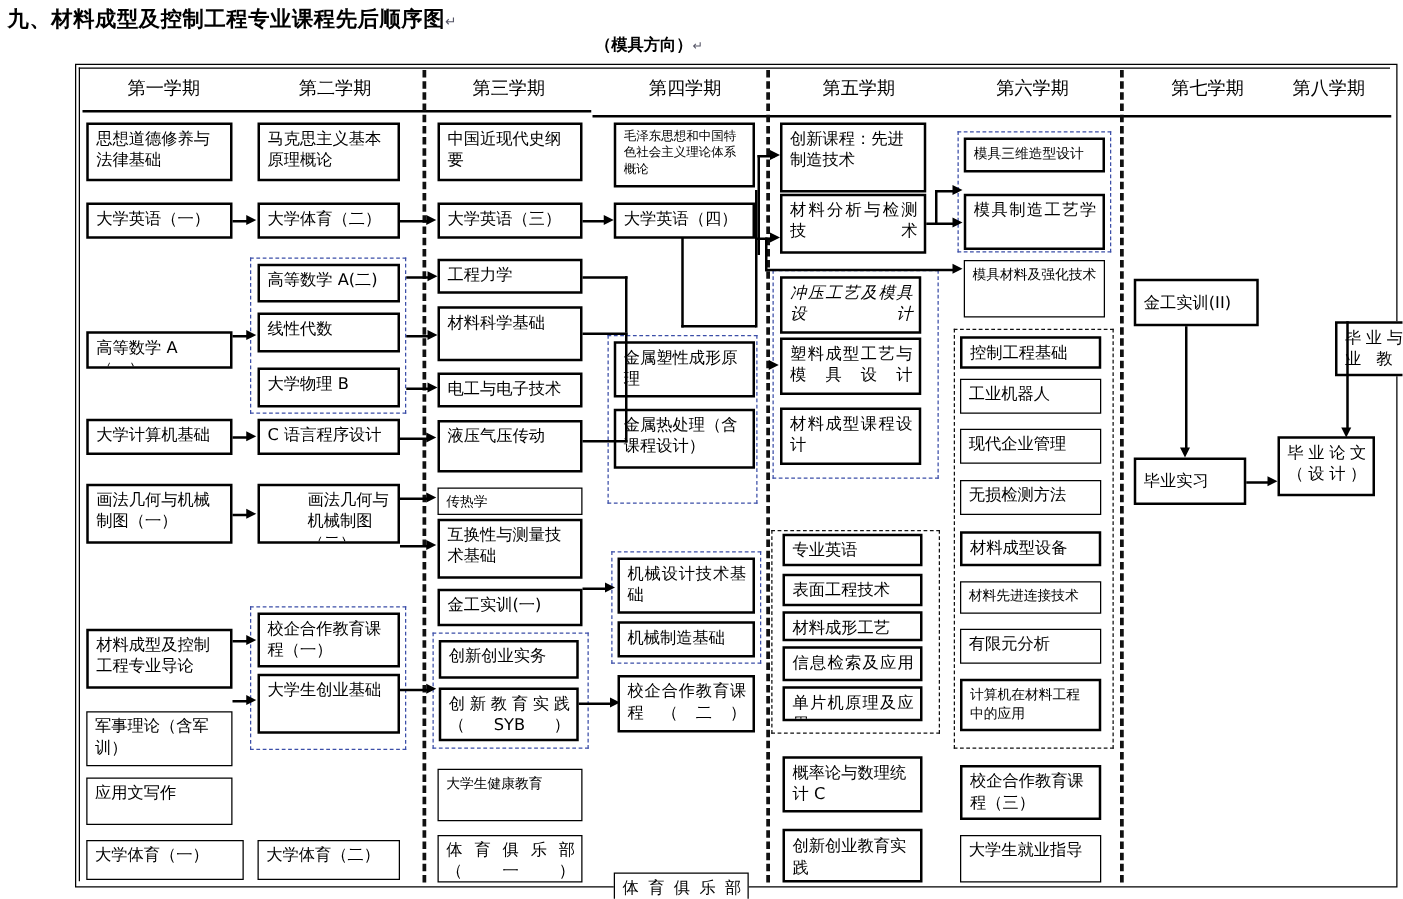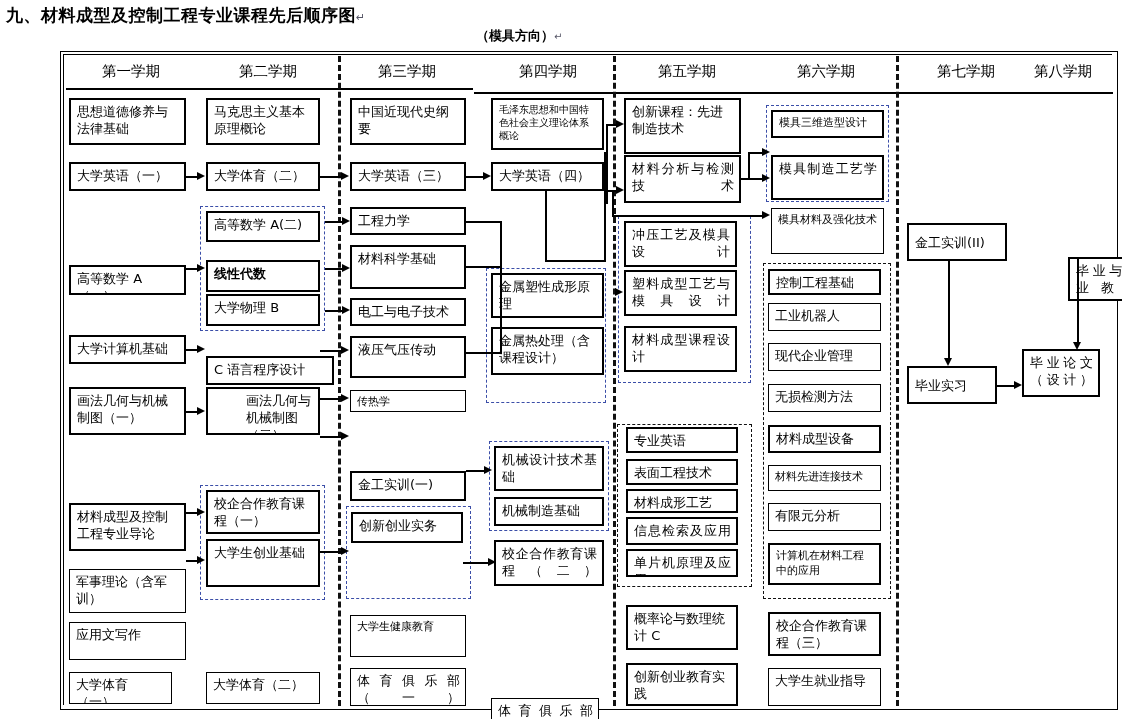--- a/index.html
+++ b/index.html
@@ -135,57 +135,59 @@
   <div class="grp dark" style="left:763px;top:263px;width:128px;height:336px;"></div>
 
   <div class="box thick" style="left:69px;top:98px;width:117px;height:47px;"><span>思想道德修养与法律基础</span></div>
   <div class="box thick" style="left:69px;top:162px;width:117px;height:29px;"><span>大学英语（一）</span></div>
   <div class="box thick" style="left:69px;top:265px;width:117px;height:30px;"><span>高等数学 A（一）</span></div>
   <div class="box thick" style="left:69px;top:335px;width:117px;height:29px;"><span>大学计算机基础</span></div>
   <div class="box thick" style="left:69px;top:387px;width:117px;height:48px;"><span>画法几何与机械制图（一）</span></div>
   <div class="box thick" style="left:69px;top:503px;width:117px;height:48px;"><span>材料成型及控制工程专业导论</span></div>
   <div class="box" style="left:69px;top:569px;width:117px;height:44px;"><span>军事理论（含军训）</span></div>
   <div class="box" style="left:69px;top:622px;width:117px;height:38px;"><span>应用文写作</span></div>
-  <div class="box" style="left:69px;top:672px;width:103px;height:32px;"><span>大学体育（一）</span></div>
+  <div class="box" style="left:69px;top:672px;width:126px;height:32px;"><span>大学体育（一）</span></div>
 
   <div class="box thick" style="left:206px;top:98px;width:114px;height:47px;"><span>马克思主义基本原理概论</span></div>
   <div class="box thick" style="left:206px;top:162px;width:114px;height:29px;"><span>大学体育（二）</span></div>
   <div class="box thick" style="left:206px;top:211px;width:114px;height:31px;"><span>高等数学 A(二)</span></div>
-  <div class="box thick" style="left:206px;top:260px;width:114px;height:32px;font-weight:bold;"><span>线性代数</span></div>
+  <div class="box thick" style="left:206px;top:250px;width:114px;height:32px;"><span>线性代数</span></div>
   <div class="box thick" style="left:206px;top:294px;width:114px;height:32px;"><span>大学物理 B</span></div>
-  <div class="box thick" style="left:206px;top:335px;width:128px;height:29px;margin-top:21px;"><span>C 语言程序设计</span></div>
+  <div class="box thick" style="left:206px;top:335px;width:114px;height:29px;"><span>C 语言程序设计</span></div>
   <div class="box thick" style="left:206px;top:387px;width:114px;height:48px;padding-left:38px;"><span>画法几何与机械制图（二）</span></div>
   <div class="box thick" style="left:206px;top:490px;width:114px;height:44px;"><span>校企合作教育课程（一）</span></div>
   <div class="box thick" style="left:206px;top:539px;width:114px;height:48px;"><span>大学生创业基础</span></div>
   <div class="box" style="left:206px;top:672px;width:114px;height:32px;"><span>大学体育（二）</span></div>
 
   <div class="box thick" style="left:350px;top:98px;width:116px;height:47px;"><span>中国近现代史纲要</span></div>
   <div class="box thick" style="left:350px;top:162px;width:116px;height:29px;"><span>大学英语（三）</span></div>
   <div class="box thick" style="left:350px;top:207px;width:116px;height:28px;"><span>工程力学</span></div>
   <div class="box thick" style="left:350px;top:245px;width:116px;height:44px;"><span>材料科学基础</span></div>
   <div class="box thick" style="left:350px;top:298px;width:116px;height:28px;"><span>电工与电子技术</span></div>
   <div class="box thick" style="left:350px;top:336px;width:116px;height:42px;"><span>液压气压传动</span></div>
   <div class="box sm ctr" style="left:350px;top:390px;width:116px;height:22px;"><span>传热学</span></div>
+  <div class="box thick" style="left:350px;top:415px;width:116px;height:48px;"><span>互换性与测量技术基础</span></div>
   <div class="box thick" style="left:350px;top:471px;width:116px;height:30px;"><span>金工实训(一)</span></div>
   <div class="box thick" style="left:351px;top:512px;width:112px;height:31px;"><span>创新创业实务</span></div>
+  <div class="box thick just" style="left:351px;top:550px;width:112px;height:43px;"><span>创新教育实践（SYB）</span></div>
   <div class="box sm" style="left:350px;top:615px;width:116px;height:42px;"><span>大学生健康教育</span></div>
   <div class="box just" style="left:350px;top:668px;width:116px;height:38px;"><span>体育俱乐部（一）</span></div>
 
   <div class="box thick xs ctr" style="left:491px;top:98px;width:113px;height:52px;"><span>毛泽东思想和中国特色社会主义理论体系概论</span></div>
   <div class="box thick" style="left:491px;top:162px;width:113px;height:29px;"><span>大学英语（四）</span></div>
   <div class="box thick" style="left:491px;top:273px;width:113px;height:45px;"><span>金属塑性成形原理</span></div>
   <div class="box thick" style="left:491px;top:327px;width:113px;height:48px;"><span>金属热处理（含课程设计）</span></div>
   <div class="box thick just" style="left:494px;top:446px;width:110px;height:45px;"><span>机械设计技术基础</span></div>
   <div class="box thick" style="left:494px;top:497px;width:110px;height:29px;"><span>机械制造基础</span></div>
   <div class="box thick just" style="left:494px;top:540px;width:110px;height:46px;"><span>校企合作教育课程（二）</span></div>
   <div class="box just" style="left:491px;top:666px;width:108px;height:40px;margin-top:32px;"><span>体育俱乐部（二）</span></div>
 
   <div class="box thick" style="left:624px;top:98px;width:117px;height:56px;"><span>创新课程：先进制造技术</span></div>
   <div class="box thick just" style="left:624px;top:155px;width:117px;height:48px;"><span>材料分析与检测技术</span></div>
-  <div class="box thick just" style="left:624px;top:221px;width:113px;height:46px;"><span>冲压工艺及模具设计</span></div>
+  <div class="box thick just" style="left:624px;top:221px;width:113px;height:46px;font-style:italic;"><span>冲压工艺及模具设计</span></div>
   <div class="box thick just" style="left:624px;top:270px;width:113px;height:46px;"><span>塑料成型工艺与模具设计</span></div>
   <div class="box thick just" style="left:624px;top:326px;width:113px;height:46px;"><span>材料成型课程设计</span></div>
   <div class="box thick" style="left:626px;top:427px;width:112px;height:26px;"><span>专业英语</span></div>
   <div class="box thick" style="left:626px;top:459px;width:112px;height:26px;"><span>表面工程技术</span></div>
   <div class="box thick" style="left:626px;top:489px;width:112px;height:24px;"><span>材料成形工艺</span></div>
   <div class="box thick just" style="left:626px;top:517px;width:112px;height:28px;"><span>信息检索及应用</span></div>
   <div class="box thick just" style="left:626px;top:549px;width:112px;height:28px;"><span>单片机原理及应用</span></div>
   <div class="box thick" style="left:626px;top:605px;width:112px;height:45px;"><span>概率论与数理统计 C</span></div>
   <div class="box thick" style="left:626px;top:663px;width:112px;height:43px;font-family:Liberation Serif, serif;"><span>创新创业教育实践</span></div>
 

